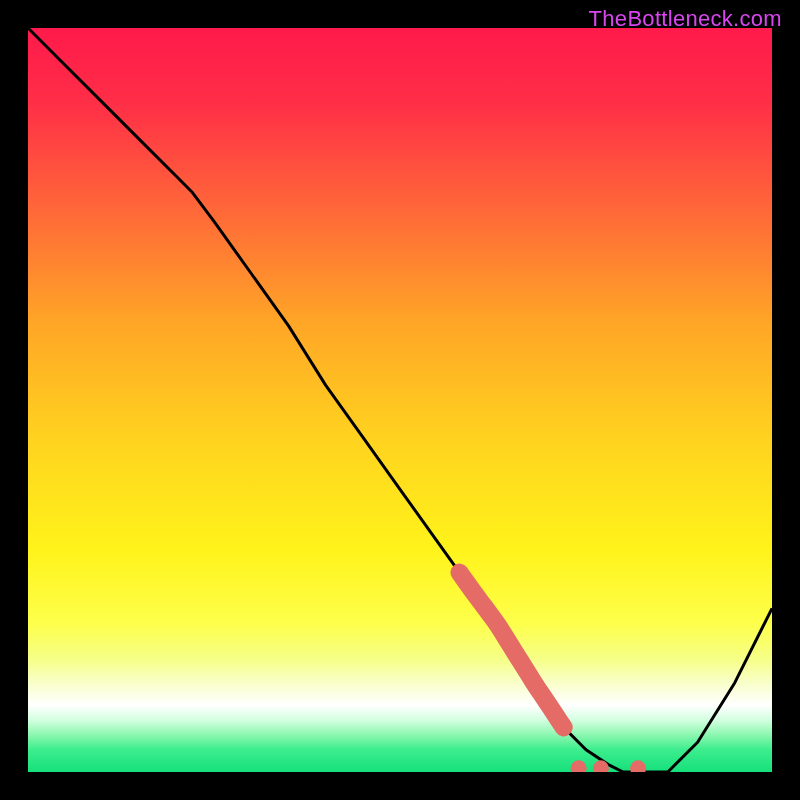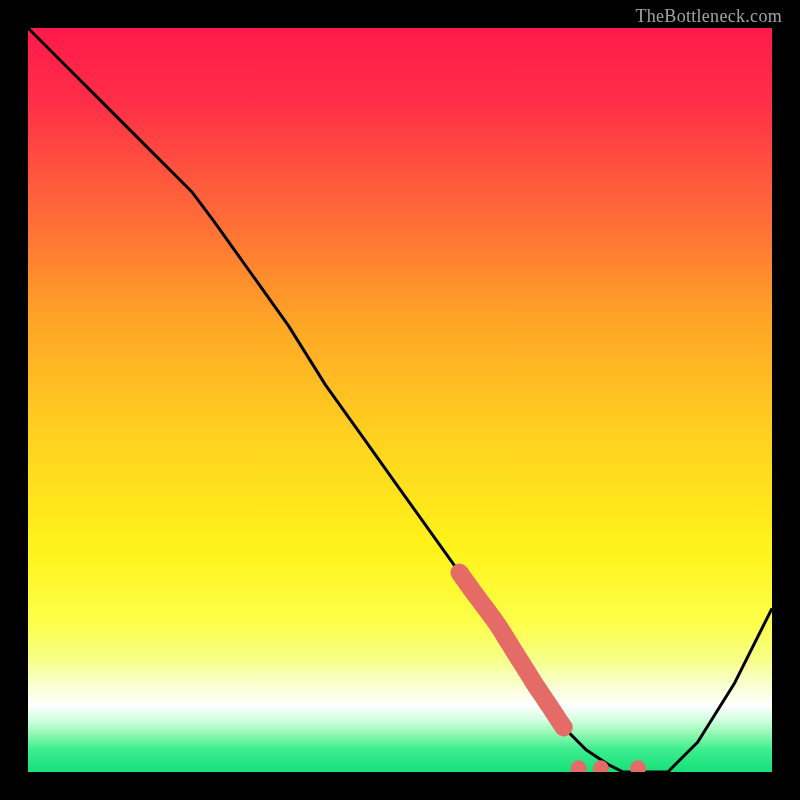--- a/index.html
+++ b/index.html
@@ -15,23 +15,23 @@
     left: 0;
     top: 0;
     width: 800px;
     height: 800px;
     background: #000;
   }
   .watermark {
     position: absolute;
     top: 6px;
     right: 18px;
-    color: #a3a3a3;
-    font-family: Liberation Serif, serif;
-    font-size: 18px;
+    color: #d946ef;
+    font-family: Liberation Sans, sans-serif;
+    font-size: 22px;
     letter-spacing: 0.3px;
     user-select: none;
   }
   .plot {
     position: absolute;
     left: 28px;
     top: 28px;
     width: 744px;
     height: 744px;
   }

